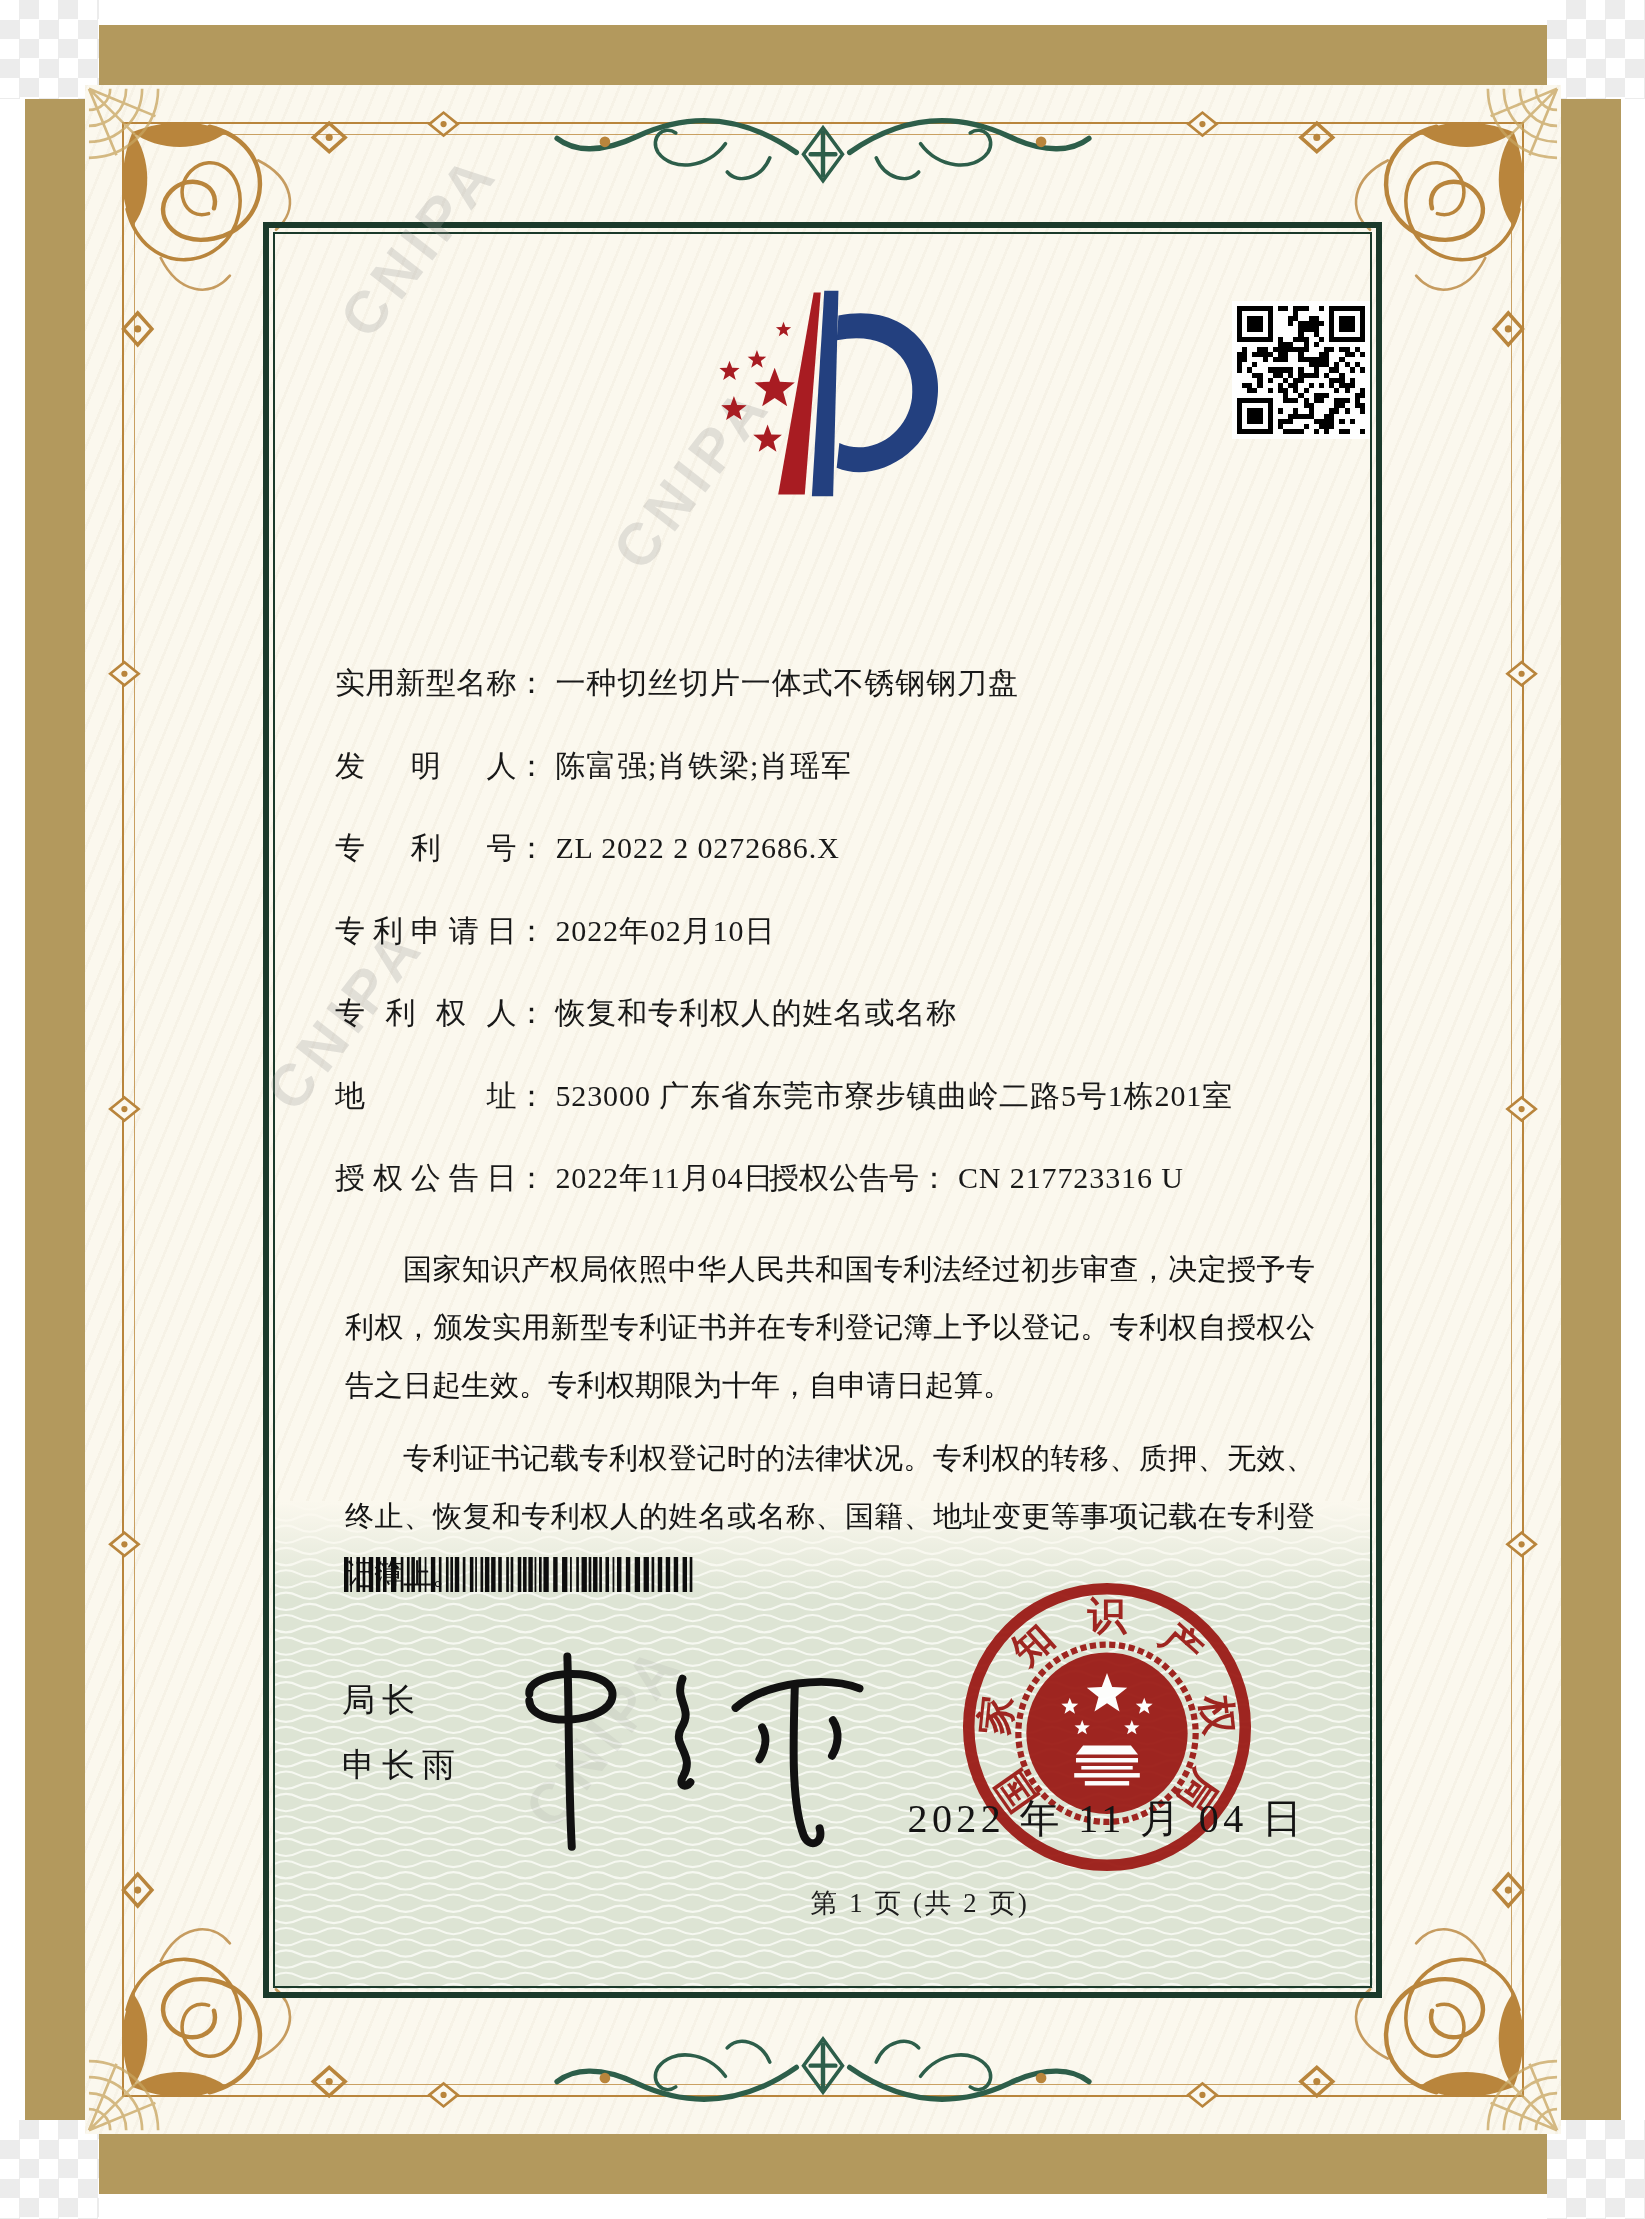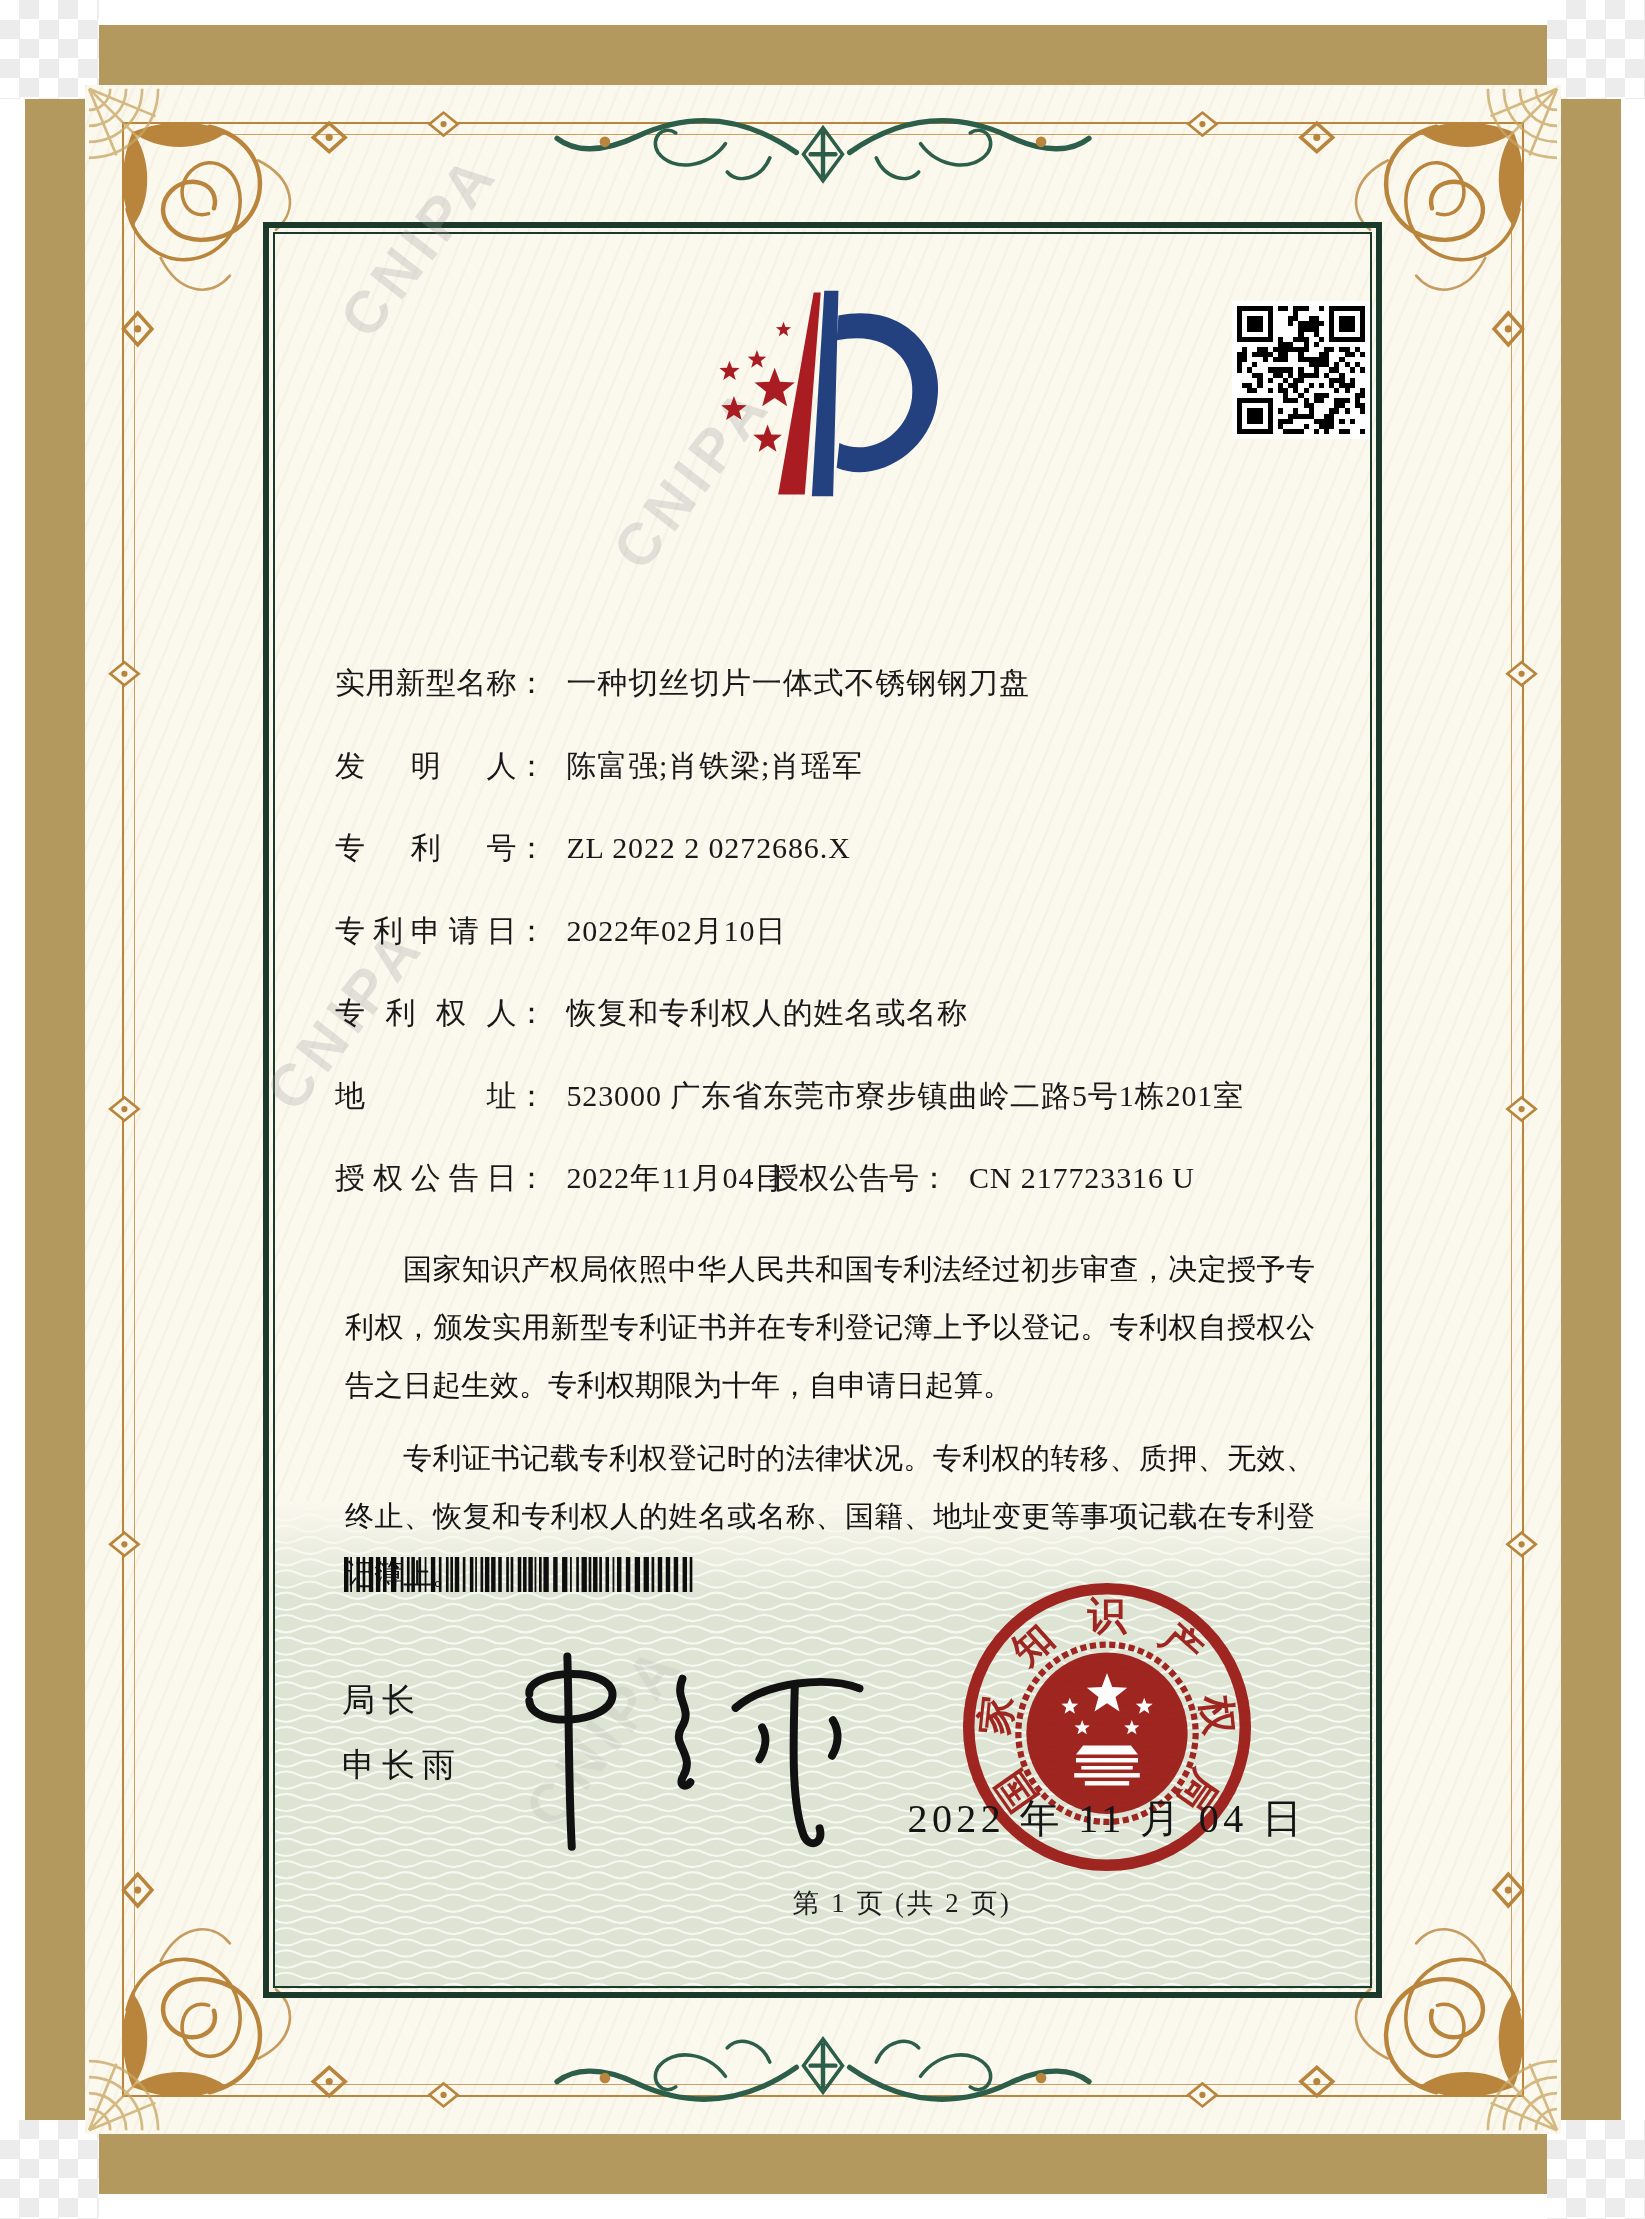--- a/index.html
+++ b/index.html
@@ -29,37 +29,37 @@
   .decor{position:absolute;left:0;top:0;pointer-events:none;}
   
   .cert-no{position:absolute;left:339px;top:296px;font-size:30px;letter-spacing:6.2px;color:#1c1c1c;}
   .qr{position:absolute;left:1232px;top:301px;width:138px;height:138px;background:#ffffff;padding:5.3px;box-sizing:border-box;}
   .logo{position:absolute;left:679px;top:278px;width:287px;height:238px;}
   .title{position:absolute;left:263px;top:486px;width:1119px;text-align:center;
          font-size:69px;font-weight:700;letter-spacing:8.9px;color:#121212;}
   .frow{position:absolute;left:335px;width:1002px;font-size:30px;color:#191919;white-space:nowrap;}
   .flabel{display:inline-block;width:6.05em;text-align:justify;text-align-last:justify;vertical-align:top;}
   .fcolon{display:inline-block;margin-right:8.9px;}
-  .fvalue{letter-spacing:0.9px;margin-left:11px;}
+  .fvalue{letter-spacing:0.9px;}
   .grant2{position:absolute;left:434px;top:0;}
   .paras{position:absolute;left:330px;top:1225px;width:1000px;font-size:29px;line-height:58px;
          color:#141414;text-align:justify;}
   .paras p{margin:15px;text-indent:2em;}
   
   .waves-wrap{position:absolute;left:274px;top:1501px;width:1099px;height:488px;overflow:hidden;}
   .waves-fade{position:absolute;left:274px;top:1501px;width:1099px;height:98px;
               background:linear-gradient(#fbf8ee, rgba(251,248,238,0));}
   .barcode{position:absolute;left:344px;top:1557px;width:351px;height:35px;}
   .officer-title{position:absolute;left:342px;top:1678px;font-size:33px;letter-spacing:7px;color:#161616;text-align:right;}
   .officer-name{position:absolute;left:342px;top:1743px;font-size:33px;letter-spacing:7px;color:#161616;}
   .signature{position:absolute;left:483px;top:1630px;width:390px;height:239px;}
   .seal{position:absolute;left:943px;top:1563px;width:328px;height:328px;opacity:.94;}
   .seal-date{position:absolute;left:903px;top:1791px;width:408px;text-align:center;
              font-size:40px;letter-spacing:4.4px;color:#141414;}
-  .footer{position:absolute;left:263px;top:1885px;width:1278px;text-align:center;
+  .footer{position:absolute;left:281px;top:1885px;width:1278px;text-align:center;
           font-size:26.6px;color:#1d1d1d;letter-spacing:2.7px;}
   
   .wm{position:absolute;font-family:"Liberation Sans",sans-serif;font-weight:700;
       font-size:59px;letter-spacing:7px;color:rgba(150,150,150,0.26);
       transform:rotate(-52deg);white-space:nowrap;}
 </style>
 </head>
 <body>
 
 <div class="page">

